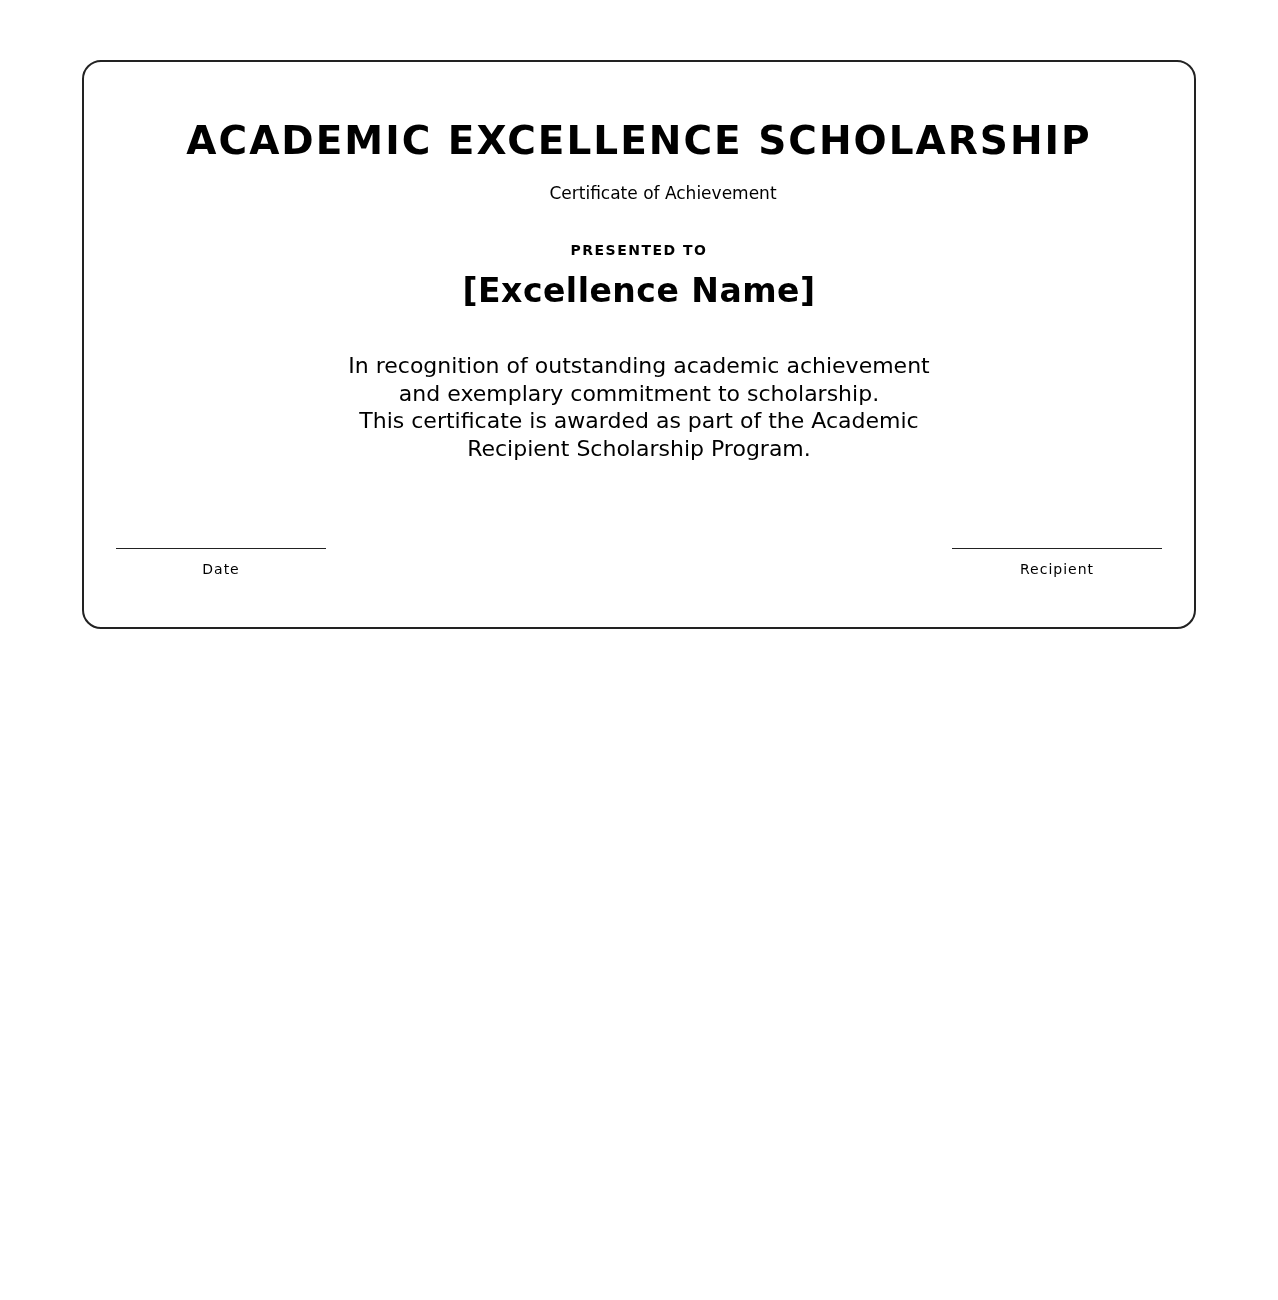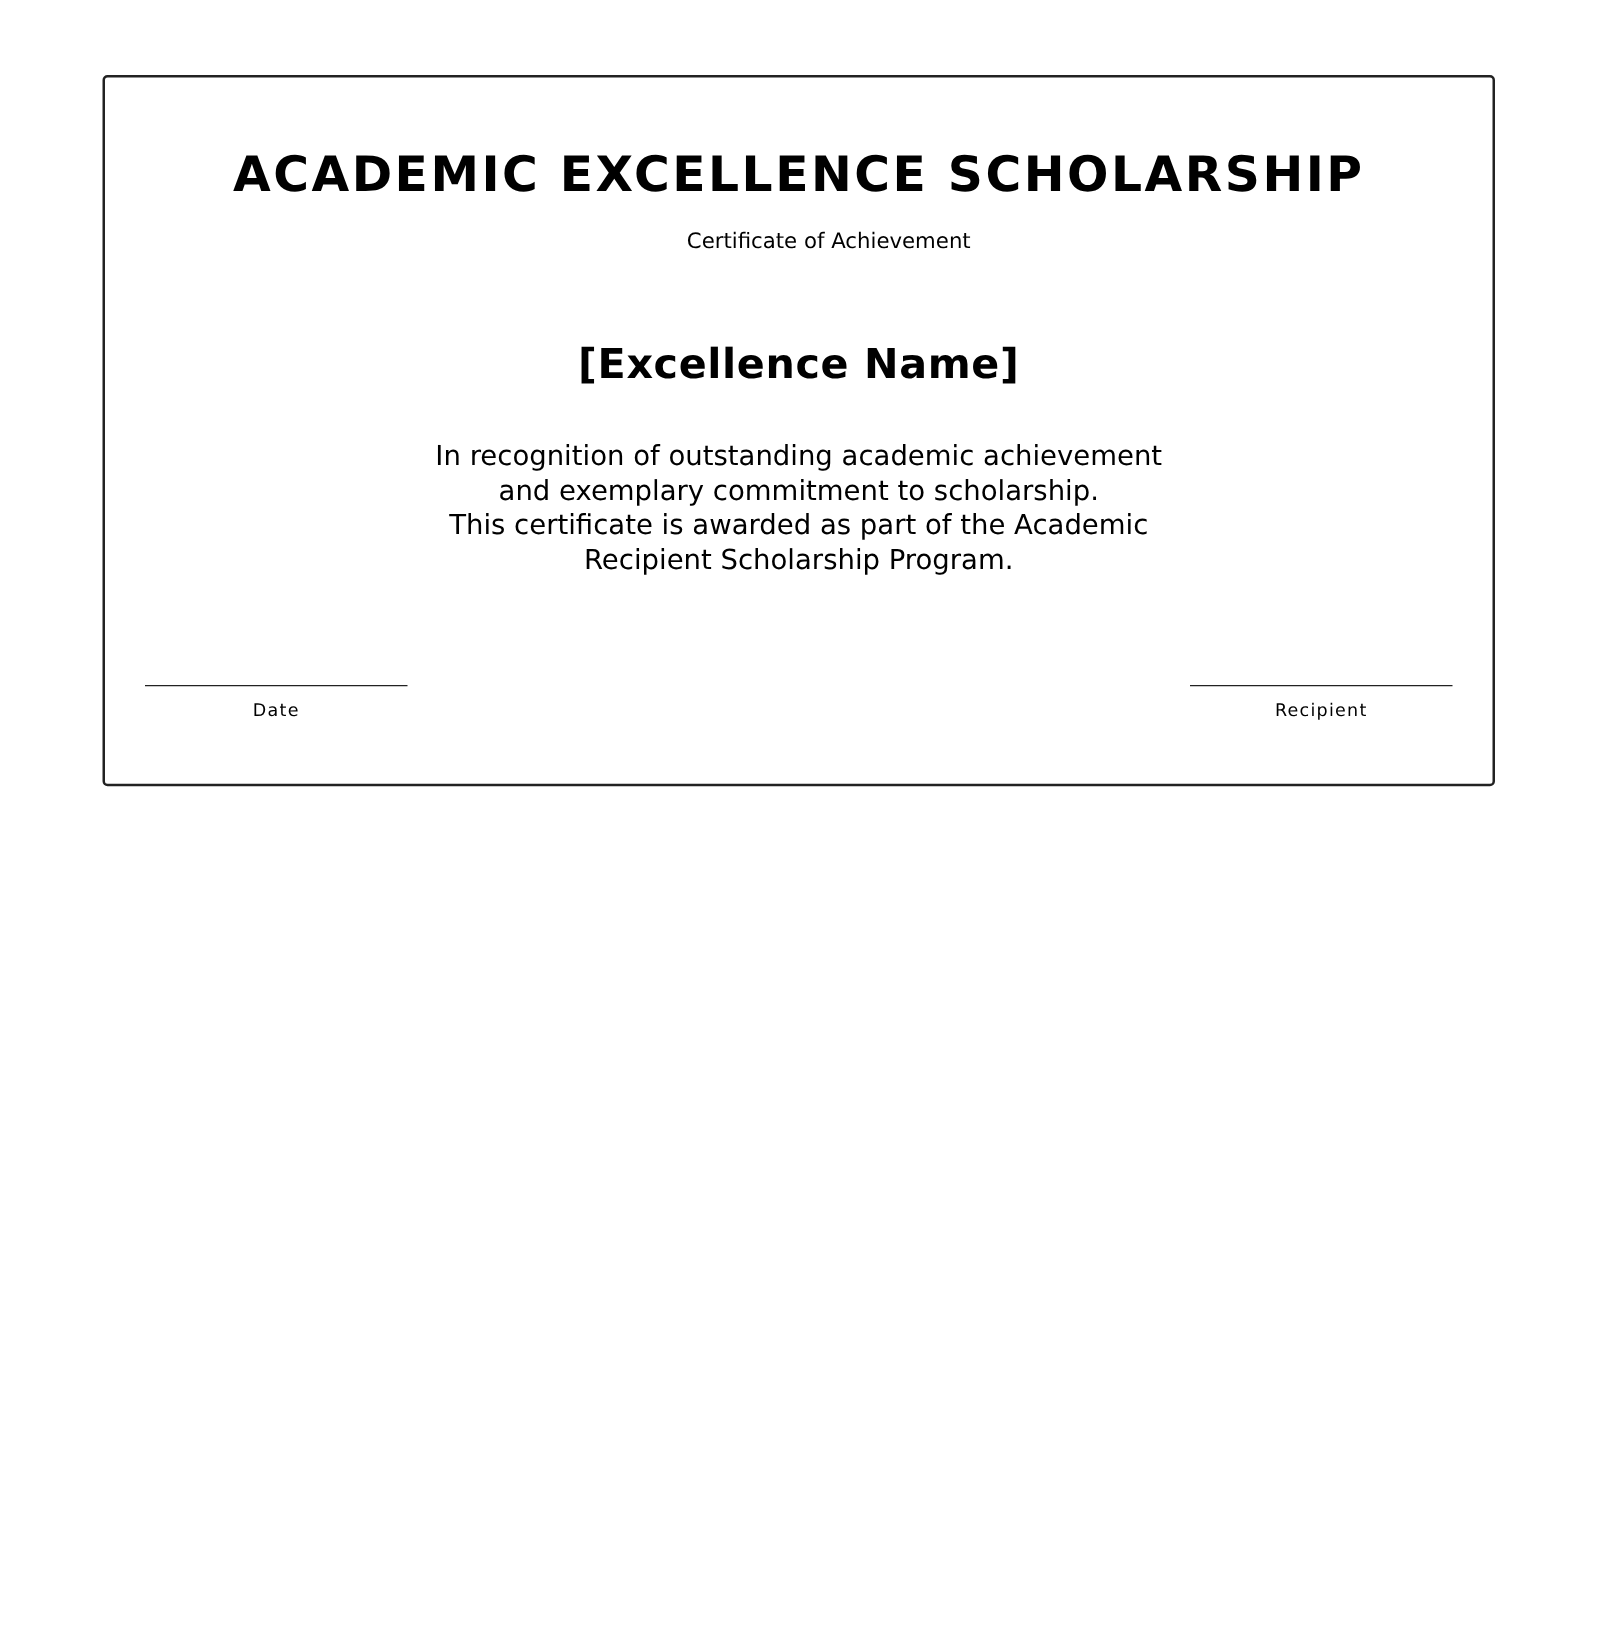--- a/index.html
+++ b/index.html
@@ -1,20 +1,20 @@
 <!DOCTYPE html>
 <html><head>
 <meta charset="utf-8">
 <style>
   html, body { margin: 0; padding: 0; background: #ffffff; }
   body { width: 1278px; height: 1300px; position: relative; font-family: "DejaVu Sans", sans-serif; color: #000; }
   .card {
     position: absolute; left: 82px; top: 60px;
     width: 1110px; height: 565px;
-    border: 2px solid #222222; border-radius: 4px;
+    border: 2px solid #222222; border-radius: 19px;
     box-sizing: content-box;
   }
   .title {
     position: absolute; left: 0; right: 0; top: 56px;
     text-align: center; font-size: 39px; font-weight: 600; letter-spacing: 2px;
     line-height: 46px; margin: 0;
   }
   .subtitle {
     position: absolute; left: 0; right: 0; top: 120px;
     text-align: center; font-size: 17px; line-height: 22px; padding-left: 48px;
@@ -39,20 +39,21 @@
   .sig-label { font-size: 14px; letter-spacing: 1px; margin-top: 11px; line-height: 18px; }
   .sig-date { left: 32px; }
   .sig-signature { left: 868px; }
 </style>
 </head>
 <body>
 
 <div class="card">
   <h1 class="title">ACADEMIC EXCELLENCE SCHOLARSHIP</h1>
   <div class="subtitle">Certificate of Achievement</div>
+  <div class="presented">PRESENTED TO</div>
   <div class="recipient">[Excellence Name]</div>
   <div class="body-text">
     <p>In recognition of outstanding academic achievement and exemplary commitment to scholarship.</p>
     <p>This certificate is awarded as part of the Academic Recipient Scholarship Program.</p>
   </div>
   <div class="sig-block sig-date">
     <div class="sig-line"></div>
     <div class="sig-label">Date</div>
   </div>
   <div class="sig-block sig-signature">

